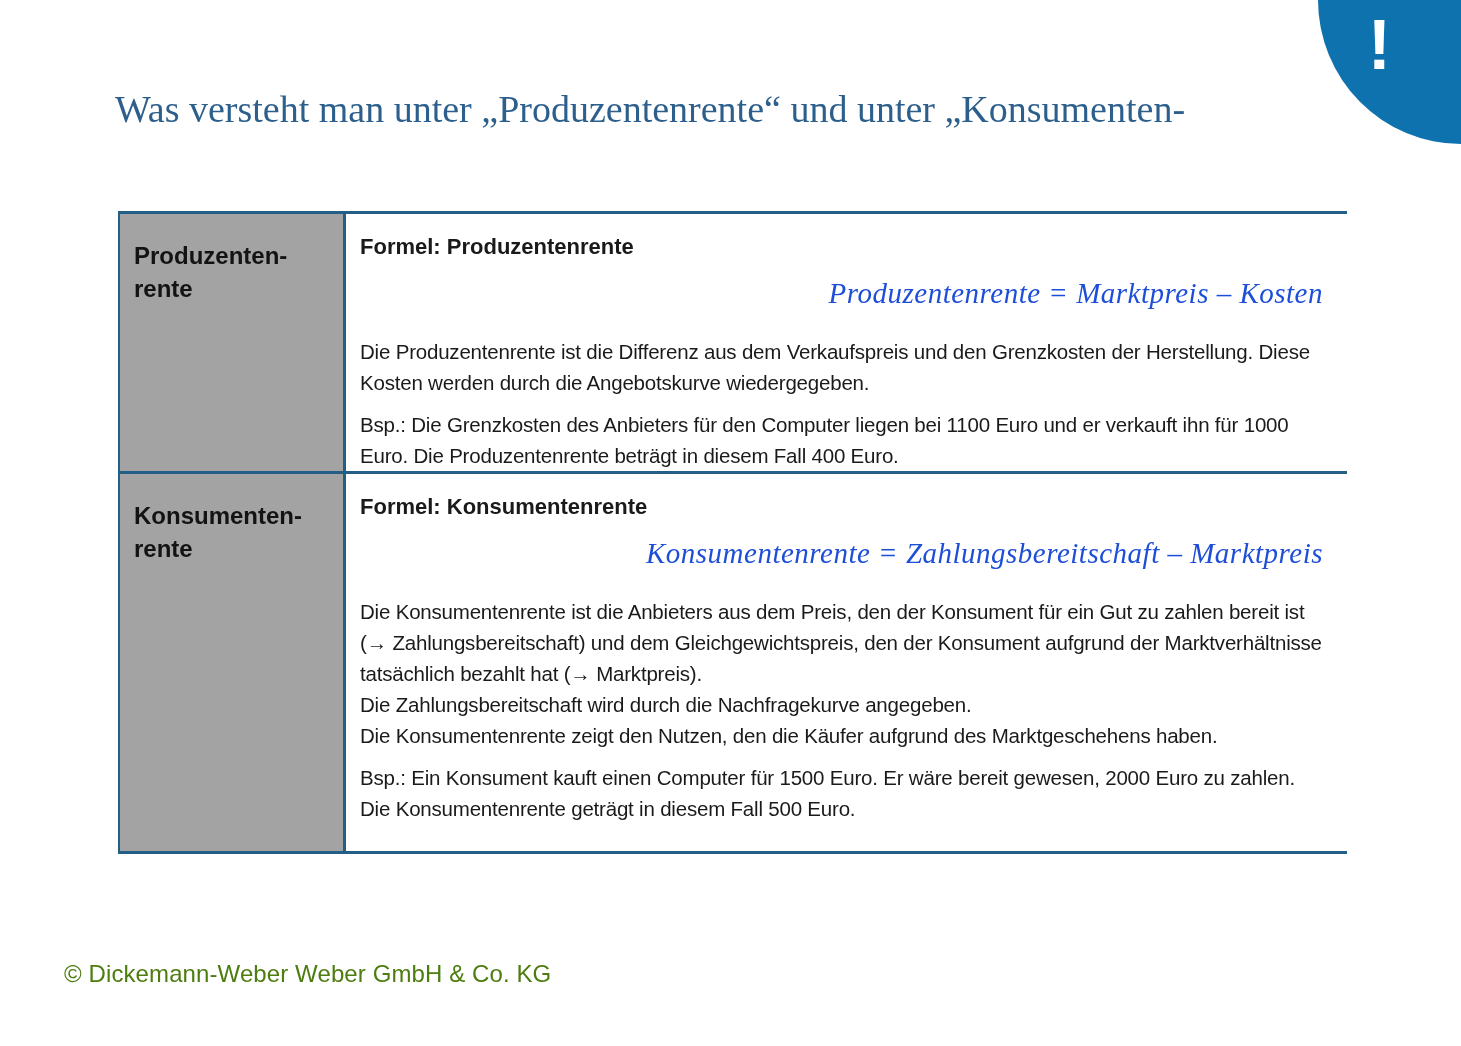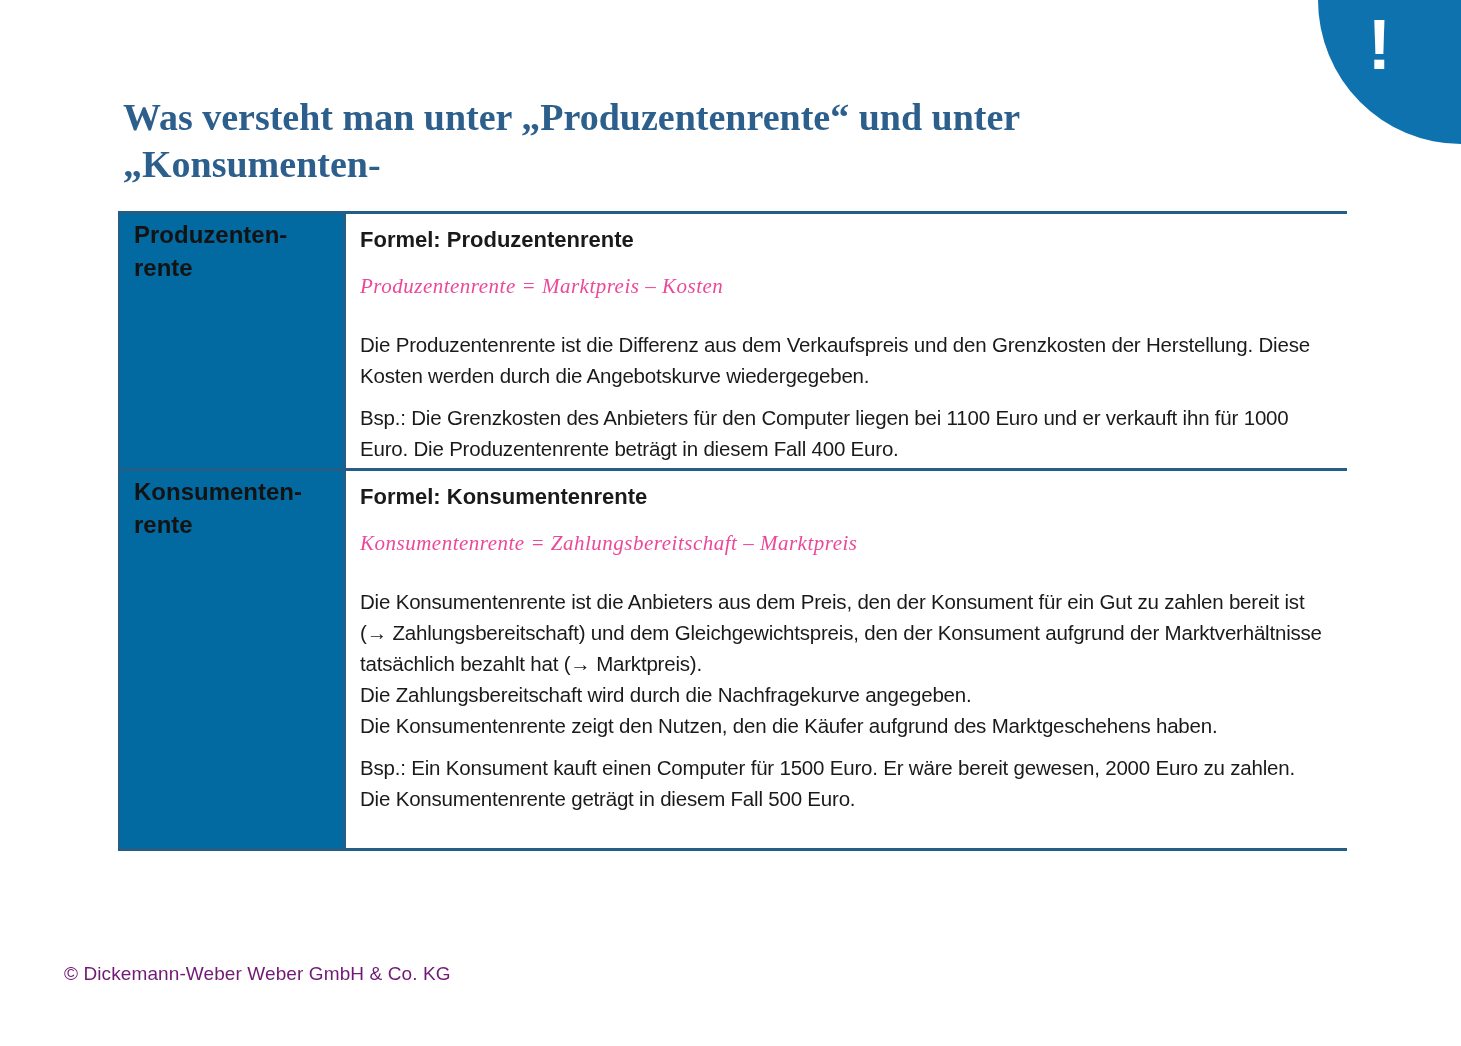--- a/index.html
+++ b/index.html
@@ -21,78 +21,78 @@
   .corner-badge .excl{
     position:absolute;top:10px;right:70px;
     font:700 70px/1 "Liberation Sans", sans-serif;
     color:#ffffff;
   }
   
   .page-title{
     position:absolute;left:115px;top:86px;
     width:1140px;
     font-family:"Liberation Serif", serif;
-    font-weight:700;
+    font-weight:400;
     font-size:38px;line-height:47px;
     color:#2d5f8c;
-    margin:8px;
+    margin:0;
   }
   .page-title span{display:block;}
   
   .card-table{
     position:absolute;left:118px;top:211px;
     width:1229px;
     display:grid;
     grid-template-columns:228px 1fr;
     border-top:3px solid #235e86;
     border-bottom:3px solid #235e86;
   }
   .card-table > div{box-sizing:border-box;}
   .term-cell{
-    background:#0369a1;
+    background:#a3a3a3;
     border-left:2px solid #235e86;
     border-right:3px solid #235e86;
-    padding:4px 12px 0 14px;
+    padding:25px 12px 0 14px;
     font-weight:700;
     font-size:24px;line-height:33px;
     color:#131313;
   }
   .content-cell{
     background:#ffffff;
-    padding:11px 24px 0 14px;
+    padding:18px 24px 0 14px;
     font-size:20.5px;line-height:31px;
     letter-spacing:-0.2px;
   }
   .content-cell.r1{min-height:254px;}
   .content-cell.r2{min-height:380px;}
   .row2{border-top:3px solid #235e86;}
   .formula-label{
     font-weight:700;
     font-size:22px;line-height:30px;
     margin:0;
     letter-spacing:0;
   }
   .formula{
     font-family:"Liberation Serif", serif;
     font-style:italic;
-    font-size:21px;line-height:36px;
-    text-align:left;
-    color:#ec4899;
+    font-size:29px;line-height:36px;
+    text-align:right;
+    color:#1d4ed8;
     margin:13px 0 0 0;
     letter-spacing:0.5px;
   }
   .desc-block{margin-top:25px;}
   .desc-block p{margin:0;}
   .example{margin:11px 0 0 0;}
   .example .u{text-underline-offset:3px;}
   
   .footer-copy{
     position:absolute;left:64px;top:962px;
-    font-size:19px;line-height:24px;
-    color:#701a75;
+    font-size:24px;line-height:24px;
+    color:#4d7c0f;
     letter-spacing:0.1px;
   }
 </style>
 </head>
 <body>
 
 <div class="corner-badge">
   <span class="excl">!</span>
 </div>
 

